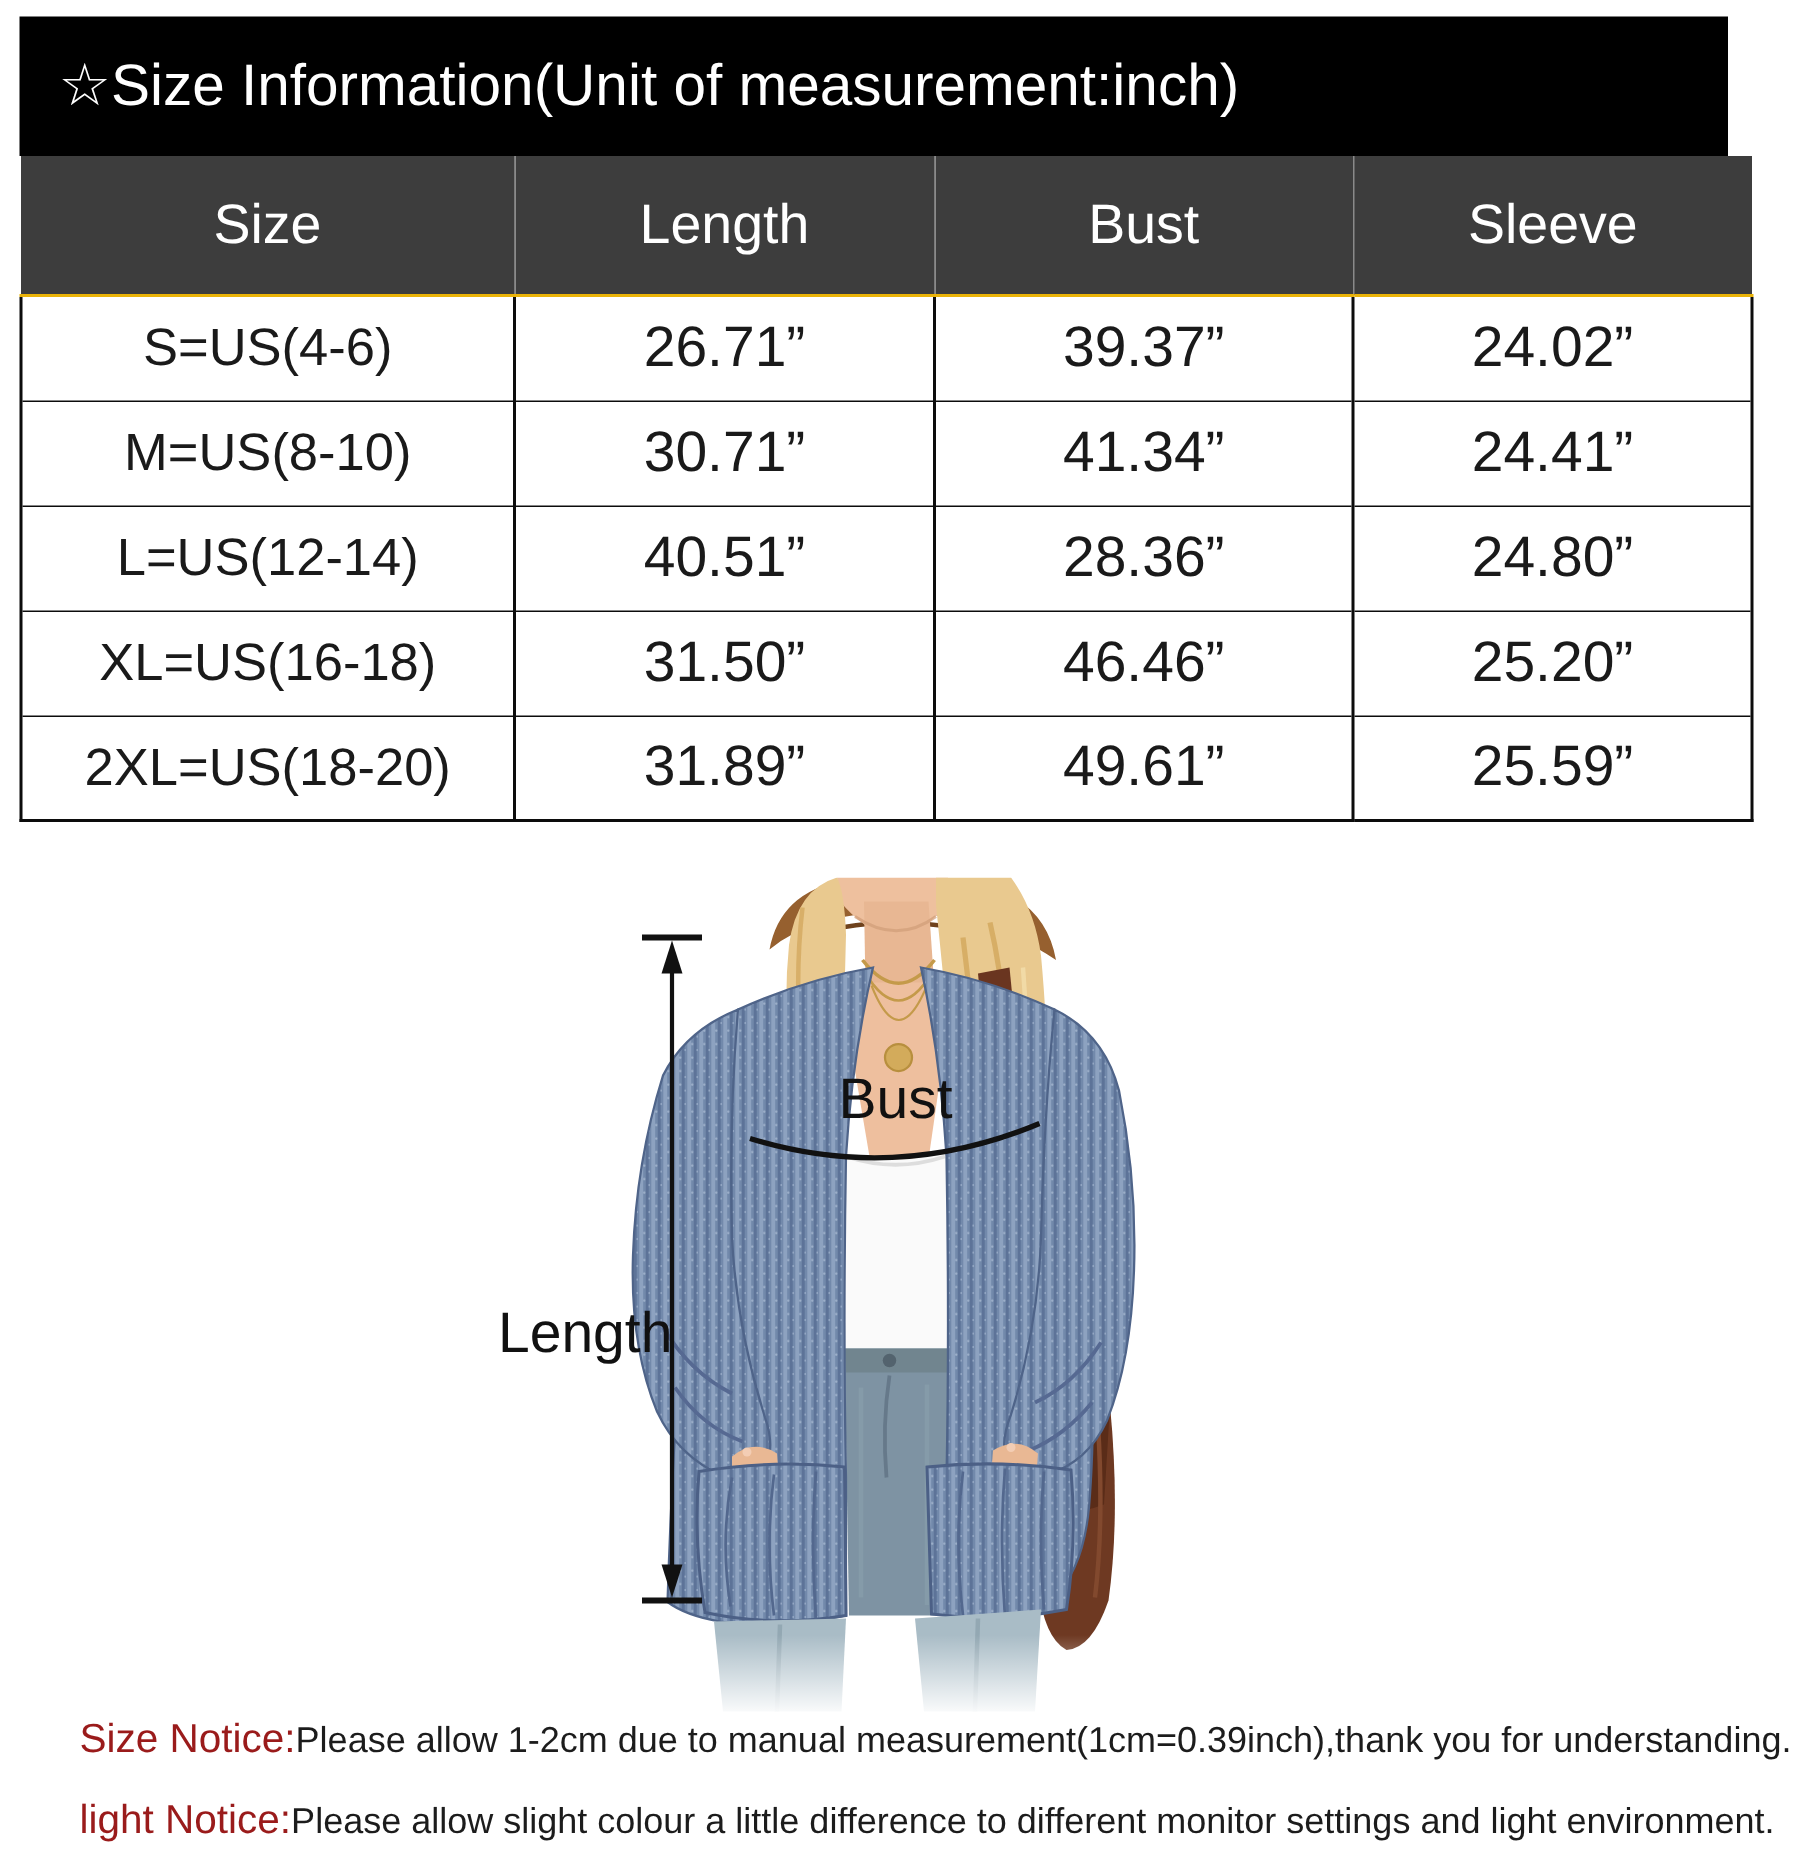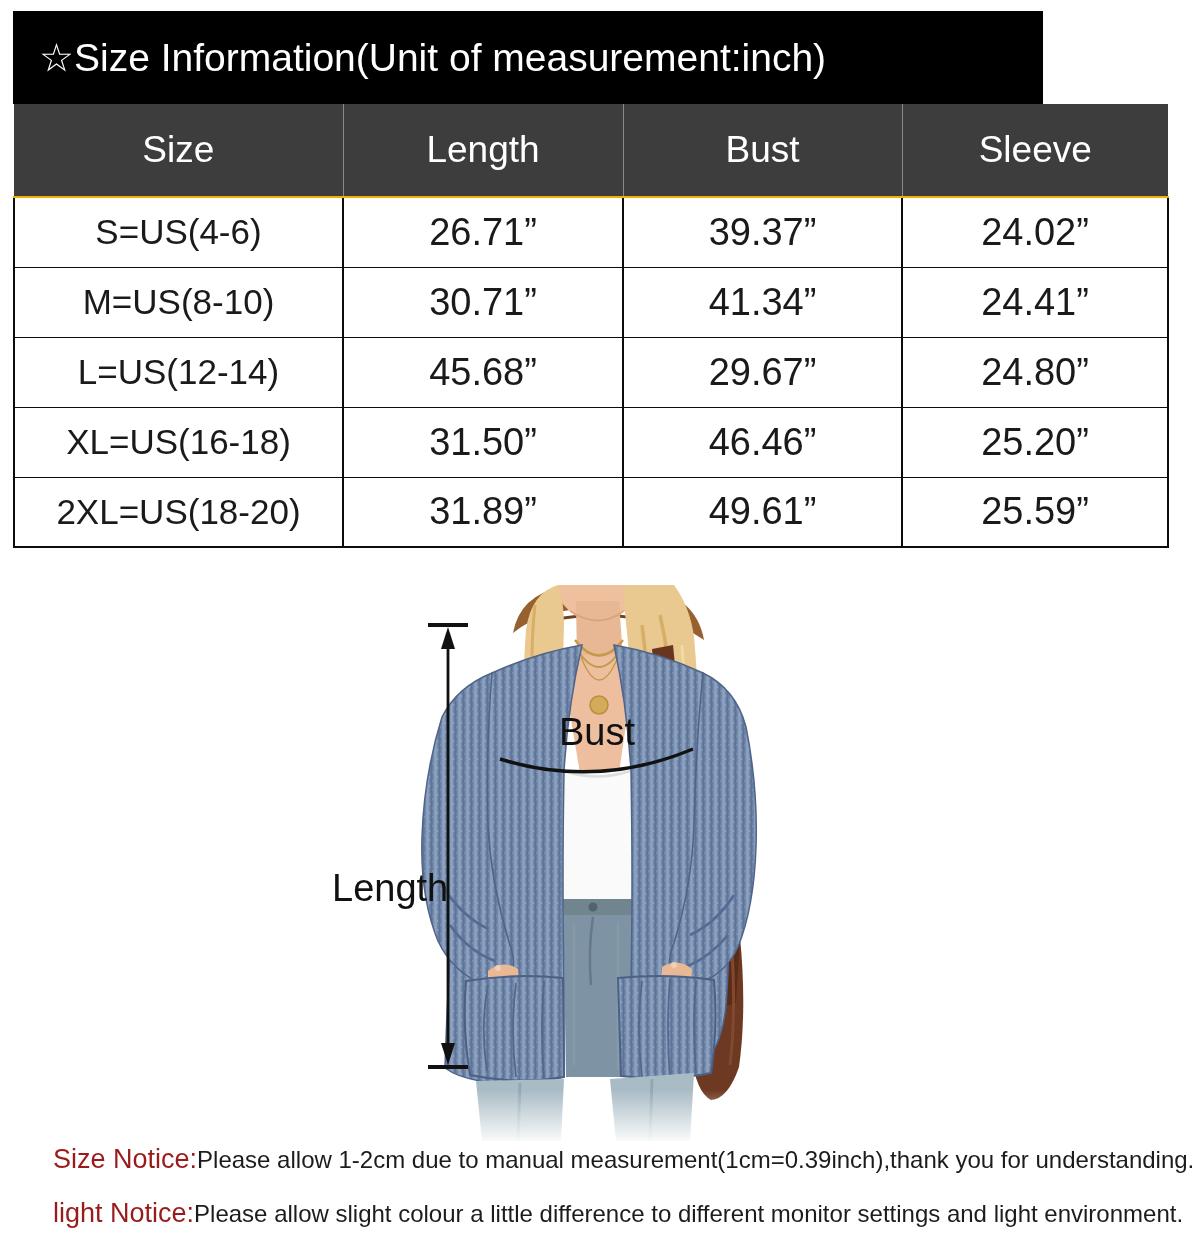--- a/index.html
+++ b/index.html
@@ -1,20 +1,20 @@
 <!DOCTYPE html>
 <html><head>
 <meta charset="utf-8">
 <style>
   * { box-sizing: border-box; margin: 0; padding: 0; }
   body { background: #ffffff; font-family: "Liberation Sans", "DejaVu Sans", sans-serif; }
   .page { position: relative; width: 1200px; height: 1250px; background: #fff; overflow: hidden; }
 
   .title-bar {
-    position: absolute; left: 13px; top: 11px; width: 1030px; height: 93px;
+    position: absolute; left: 13px; top: 11px; width: 1139px; height: 93px;
     background: #000; color: #fff; display: flex; align-items: center;
     padding-left: 26px; font-size: 39px; letter-spacing: 0px;
   }
 
   table.size-table {
     position: absolute; left: 13px; top: 104px; width: 1154px;
     border-collapse: collapse; table-layout: fixed;
     color: #1a1a1a; text-align: center;
   }
   .size-table col.c1 { width: 329px; } .size-table col.c2 { width: 280px; }
@@ -70,22 +70,22 @@
         <td class="num">24.02”</td>
       </tr>
       <tr>
         <td>M=US(8-10)</td>
         <td class="num">30.71”</td>
         <td class="num">41.34”</td>
         <td class="num">24.41”</td>
       </tr>
       <tr>
         <td>L=US(12-14)</td>
-        <td class="num">45.68”</td>
-        <td class="num">29.67”</td>
+        <td class="num">40.51”</td>
+        <td class="num">28.36”</td>
         <td class="num">24.80”</td>
       </tr>
       <tr>
         <td>XL=US(16-18)</td>
         <td class="num">31.50”</td>
         <td class="num">46.46”</td>
         <td class="num">25.20”</td>
       </tr>
       <tr>
         <td>2XL=US(18-20)</td>

